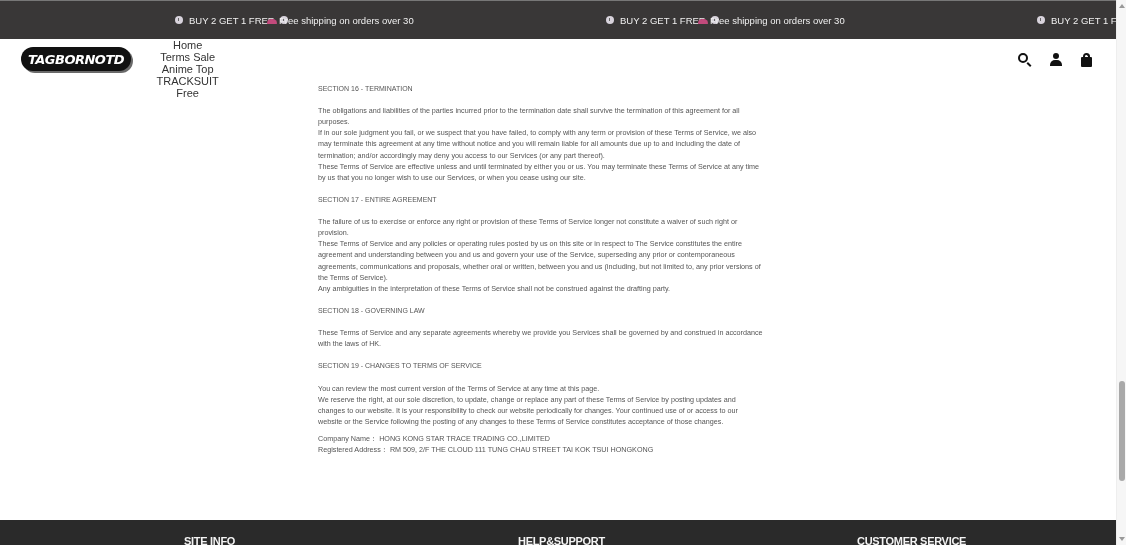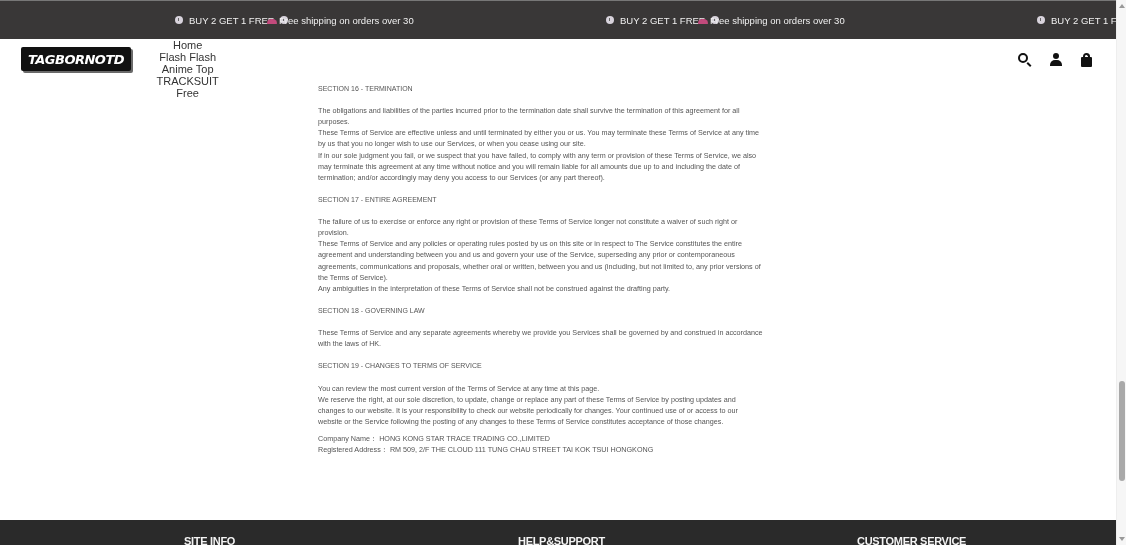--- a/index.html
+++ b/index.html
@@ -11,21 +11,21 @@
   
   .announce { height: 39px; background: #393737; border-top: 1px solid #777; position: relative; overflow: hidden; white-space: nowrap; }
   .announce-track { position: absolute; top: 0; left: 0; height: 38px; }
   .announce-item { position: absolute; top: 12px; height: 14px; display: flex; align-items: center; color: #f0f0f0; font-size: 9.5px; letter-spacing: 0; }
   .clock { display: inline-block; width: 8px; height: 8px; border-radius: 50%; background: #d8d3dc; position: relative; margin: 0 6px; }
   .clock::after { content: ""; position: absolute; left: 3px; top: 1.5px; width: 1px; height: 3px; background: #666; }
   .car { display: inline-block; width: 10px; height: 5px; border-radius: 5px 5px 1px 1px; background: #c24a7c; margin-right: 2px; position: relative; top: 1px; }
 
   
   .header { height: 44px; display: flex; align-items: center; background: #fff; position: relative; }
-  .logo { position: absolute; left: 21px; top: 8px; width: 110px; height: 24px; background: #111; border-radius: 2px; box-shadow: 2px 2px 0 #6a6a6a; display: flex; align-items: center; justify-content: center; }
+  .logo { position: absolute; left: 21px; top: 8px; width: 110px; height: 24px; background: #111; border-radius: 12px; box-shadow: 2px 2px 0 #6a6a6a; display: flex; align-items: center; justify-content: center; }
   .logo span { color: #fff; font-family: "DejaVu Sans", sans-serif; font-weight: bold; font-size: 13px; letter-spacing: -0.5px; font-style: italic; }
   .nav { position: absolute; left: 146px; top: 0; height: 44px; display: flex; align-items: center; flex-direction: column; }
   .nav a { font-size: 11px; color: #333; text-decoration: none; margin: 0 10.5px; }
   .icons { position: absolute; right: 22px; top: 14px; display: flex; gap: 17px; }
   .icon-box { width: 14px; height: 14px; position: relative; display: block; }
   .search-glyph { width: 10px; height: 10px; border: 2px solid #111; border-radius: 50%; position: absolute; left: 0; top: 0; }
   .search-glyph::after { content: ""; position: absolute; width: 2px; height: 5px; background: #111; left: 8px; top: 7px; transform: rotate(-45deg); }
   .user-head { position: absolute; left: 4px; top: 0; width: 6px; height: 6px; border-radius: 50%; background: #111; }
   .user-body { position: absolute; left: 1px; top: 7px; width: 12px; height: 6px; border-radius: 5px 5px 0 0; background: #111; }
   .bag-handle { position: absolute; left: 3px; top: 0; width: 7px; height: 6px; border: 2px solid #111; border-bottom: none; border-radius: 4px 4px 0 0; }
@@ -80,21 +80,21 @@
       </div>
     </div>
   </div>
 
   <div class="header">
     <a class="logo">
       <span>TAGBORNOTD</span>
     </a>
     <nav class="nav">
       <a>Home</a>
-      <a>Flash Flash</a>
+      <a>Terms Sale</a>
       <a>Anime Top</a>
       <a>TRACKSUIT</a>
       <a>Free</a>
     </nav>
     <div class="icons">
       <span class="icon-box">
           <span class="search-glyph"></span>
         </span>
       <span class="icon-box">
           <span class="user-head"></span>
@@ -104,22 +104,22 @@
           <span class="bag-handle"></span>
           <span class="bag-body"></span>
         </span>
     </div>
   </div>
 
   <div class="content">
     <p class="section-title">SECTION 16 - TERMINATION</p>
     <div class="gap"></div>
     <p>The obligations and liabilities of the parties incurred prior to the termination date shall survive the termination of this agreement for all purposes.</p>
+    <p>If in our sole judgment you fail, or we suspect that you have failed, to comply with any term or provision of these Terms of Service, we also may terminate this agreement at any time without notice and you will remain liable for all amounts due up to and including the date of termination; and/or accordingly may deny you access to our Services (or any part thereof).</p>
     <p>These Terms of Service are effective unless and until terminated by either you or us. You may terminate these Terms of Service at any time by us that you no longer wish to use our Services, or when you cease using our site.</p>
-    <p>If in our sole judgment you fail, or we suspect that you have failed, to comply with any term or provision of these Terms of Service, we also may terminate this agreement at any time without notice and you will remain liable for all amounts due up to and including the date of termination; and/or accordingly may deny you access to our Services (or any part thereof).</p>
     <div class="gap"></div>
     <p class="section-title">SECTION 17 - ENTIRE AGREEMENT</p>
     <div class="gap"></div>
     <p>The failure of us to exercise or enforce any right or provision of these Terms of Service longer not constitute a waiver of such right or provision.</p>
     <p>These Terms of Service and any policies or operating rules posted by us on this site or in respect to The Service constitutes the entire agreement and understanding between you and us and govern your use of the Service, superseding any prior or contemporaneous agreements, communications and proposals, whether oral or written, between you and us (including, but not limited to, any prior versions of the Terms of Service).</p>
     <p>Any ambiguities in the interpretation of these Terms of Service shall not be construed against the drafting party.</p>
     <div class="gap"></div>
     <p class="section-title">SECTION 18 - GOVERNING LAW</p>
     <div class="gap"></div>
     <p>These Terms of Service and any separate agreements whereby we provide you Services shall be governed by and construed in accordance with the laws of  HK.</p>

